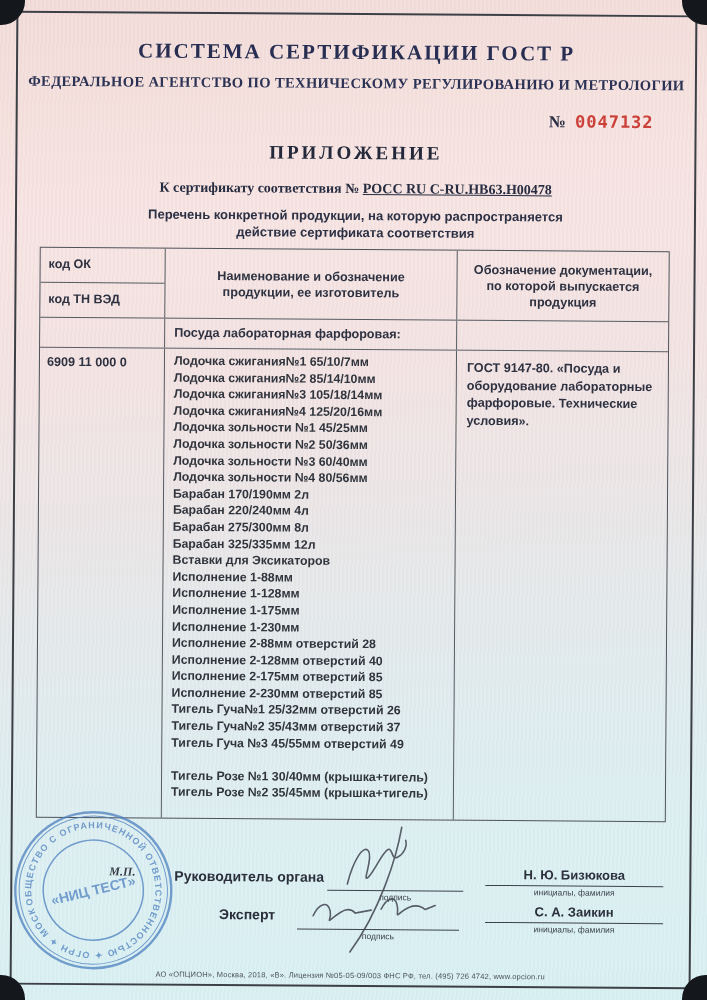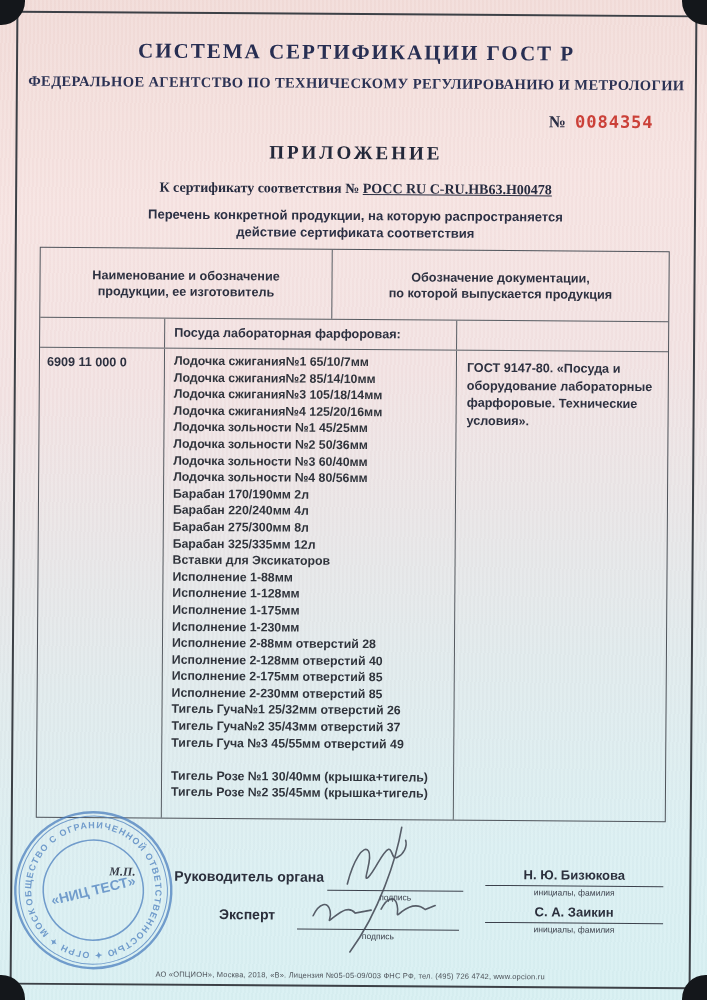--- a/index.html
+++ b/index.html
@@ -86,35 +86,40 @@
 <div class="page">
   <div class="texture"></div>
 
   <div class="doc">
     <div class="frame"></div>
 
     <div class="abs ctr serif sys-title">СИСТЕМА СЕРТИФИКАЦИИ ГОСТ Р</div>
     <div class="abs ctr serif agency">ФЕДЕРАЛЬНОЕ АГЕНТСТВО ПО ТЕХНИЧЕСКОМУ РЕГУЛИРОВАНИЮ И МЕТРОЛОГИИ</div>
 
     <div class="abs serial">
-      <span class="no">№</span><span class="num">0084354</span>
+      <span class="no">№</span><span class="num">0047132</span>
     </div>
 
     <div class="abs ctr serif doc-title">ПРИЛОЖЕНИЕ</div>
 
     <div class="abs ctr serif cert-line">
       <span>К сертификату соответствия №</span>
       <span class="num">РОСС RU C-RU.НВ63.Н00478</span>
     </div>
 
     <div class="abs ctr scope prewrap">Перечень конкретной продукции,  на которую распространяется
 действие сертификата соответствия</div>
 
     <div class="abs ptable">
       <div class="trow thead">
+        <div class="c1">
+          <div class="half h-top">код ОК</div>
+          <div class="split"></div>
+          <div class="half h-bot">код ТН ВЭД</div>
+        </div>
         <div class="c2 hc prewrap">Наименование и обозначение
 продукции, ее изготовитель</div>
         <div class="c3 hc prewrap">Обозначение документации,
 по которой выпускается продукция</div>
       </div>
 
       <div class="trow grow">
         <div class="c1"></div>
         <div class="c2 gtitle">Посуда лабораторная фарфоровая:</div>
         <div class="c3"></div>

